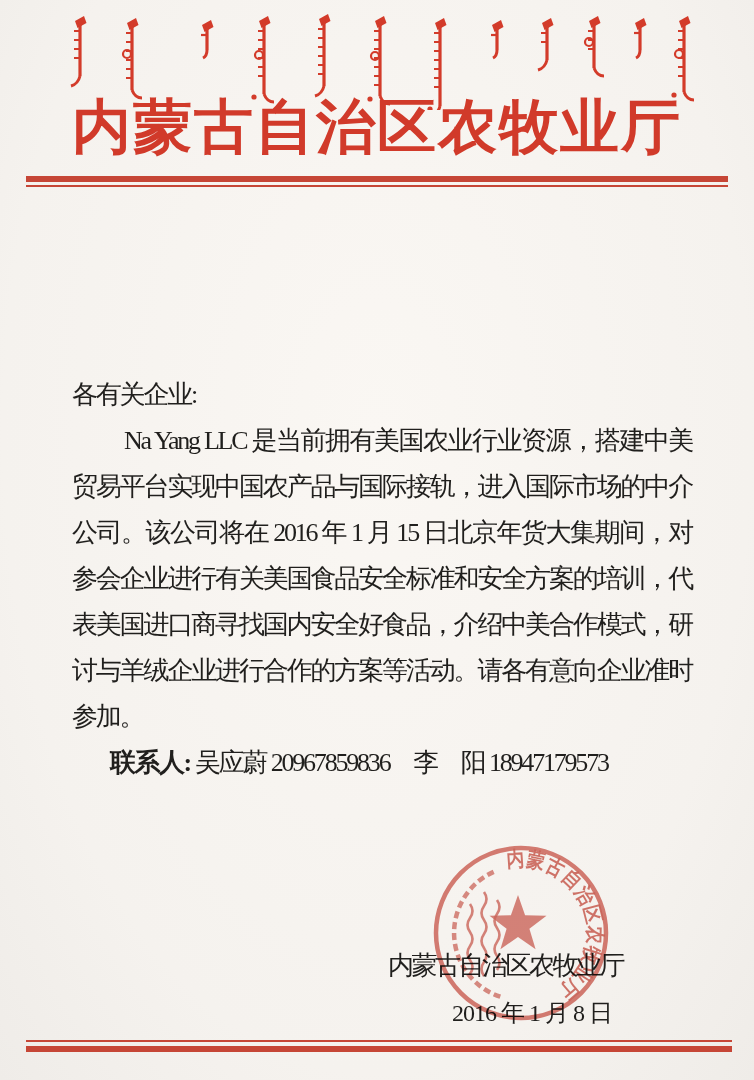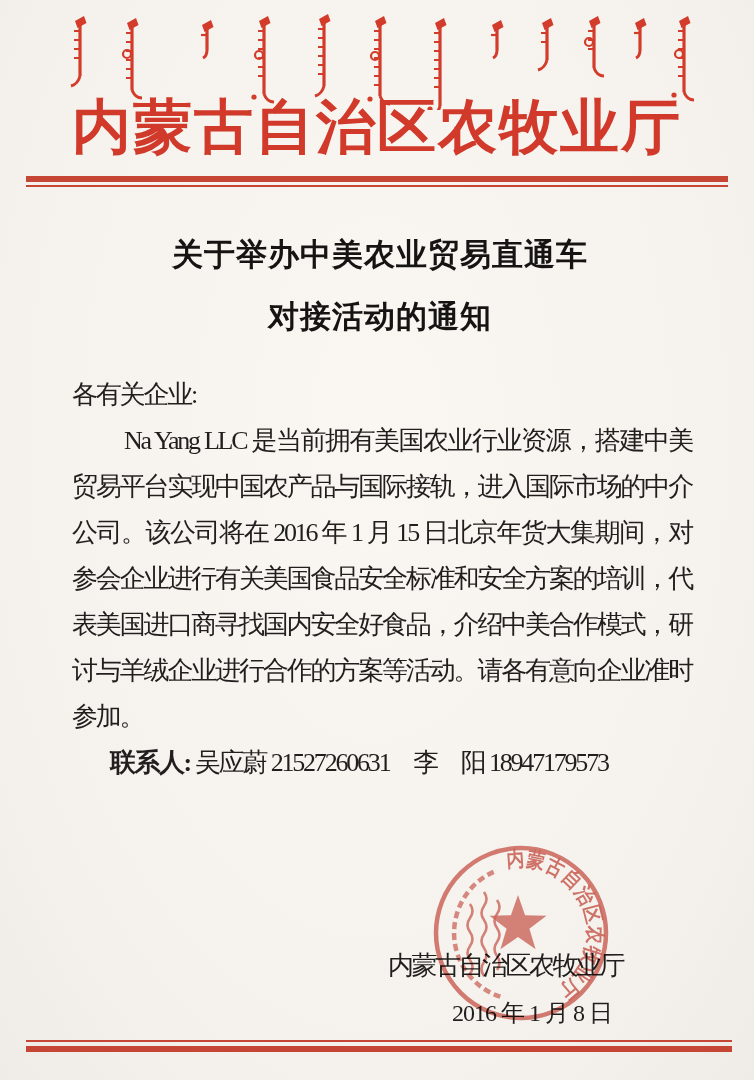--- a/index.html
+++ b/index.html
@@ -127,27 +127,25 @@
       <circle cx="609" cy="85" r="2.6" fill="#d33b2a"></circle>
     </svg>
 
   <div class="org-title">内蒙古自治区农牧业厅</div>
 
   <div class="rule-top">
     <div class="thick"></div>
     <div class="thin"></div>
   </div>
 
-  <div class="doc-title l1">关于举办中美农业贸易直通车</div>
-  <div class="doc-title l2">对接活动的通知</div>
 
   <div class="body-block">
     <p>各有关企业:</p>
     <p class="para-indent">Na Yang LLC 是当前拥有美国农业行业资源，搭建中美贸易平台实现中国农产品与国际接轨，进入国际市场的中介公司。该公司将在 2016 年 1 月 15 日北京年货大集期间，对参会企业进行有关美国食品安全标准和安全方案的培训，代表美国进口商寻找国内安全好食品，介绍中美合作模式，研讨与羊绒企业进行合作的方案等活动。请各有意向企业准时参加。</p>
-    <p class="label-indent"><span class="b">联系人:</span><span> 吴应蔚 21527260631　李　阳 18947179573</span></p>
+    <p class="label-indent"><span class="b">联系人:</span><span> 吴应蔚 20967859836　李　阳 18947179573</span></p>
   </div>
 
   <div class="sign-name">内蒙古自治区农牧业厅</div>
   <div class="sign-date">2016 年 1 月 8 日</div>
 
   <svg class="seal" viewBox="0 0 182 182">
     <defs>
       <path id="sealTextArc" d="M77.1 25.5 A67 67 0 0 1 122.4 150.2"></path>
     </defs>
 

